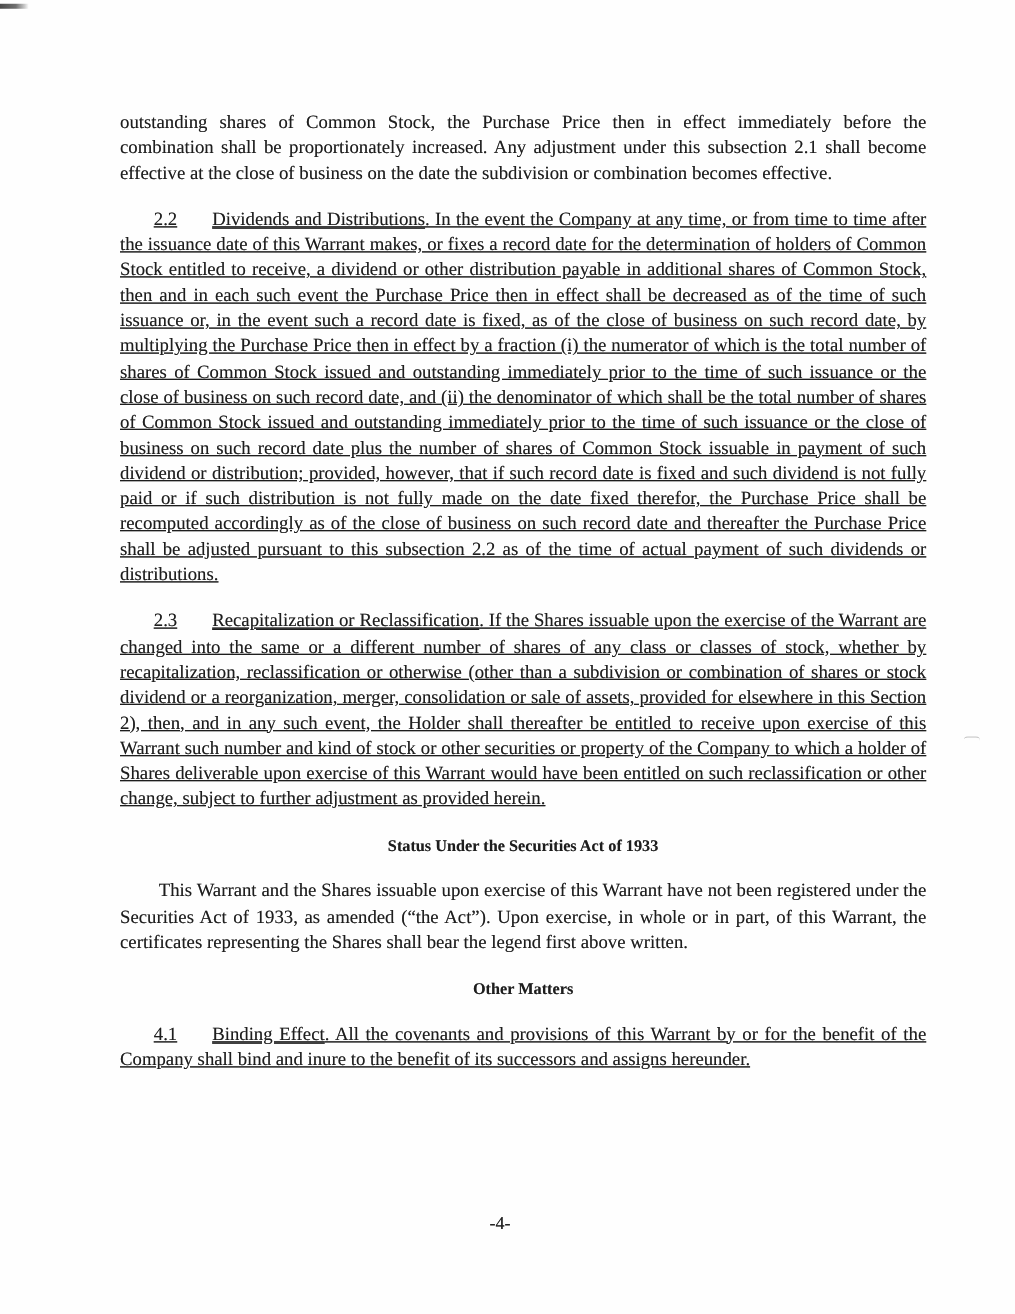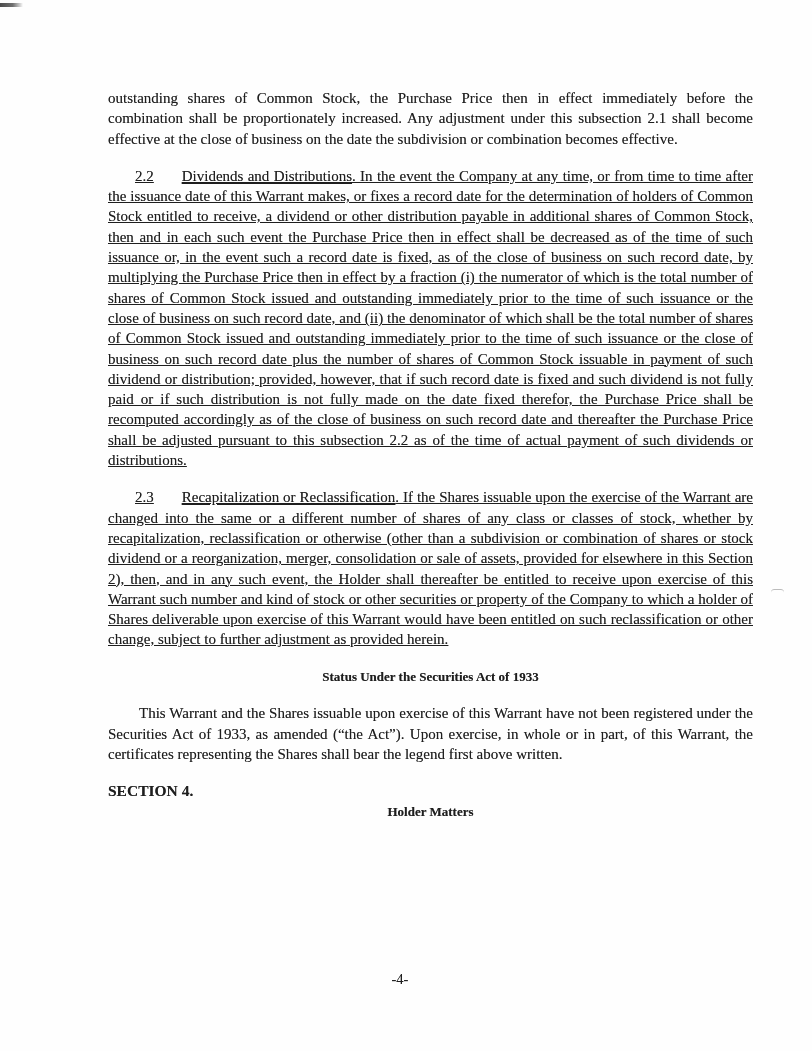--- a/index.html
+++ b/index.html
@@ -33,21 +33,21 @@
     left: 771px;
     top: 589px;
     width: 13px;
     height: 6px;
     border-top: 1.6px solid #9a9a9a;
     border-radius: 50% / 100%;
     opacity: 0.65;
   }
   .content {
     position: absolute;
-    left: 108px;
+    left: 96px;
     top: 88px;
     width: 645px;
   }
   p.body {
     font-size: 15px;
     line-height: 20.3px;
     text-align: justify;
     margin: 0 0 17px 0;
   }
   p.numbered {
@@ -101,24 +101,24 @@
 
     <p class="body numbered"><span class="num">2.2</span><span class="tab"></span><span class="underlined">Dividends and Distributions</span><span>.  In the event the Company at any time, or from time to time after the issuance date of this Warrant makes, or fixes a record date for the determination of holders of Common Stock entitled to receive, a dividend or other distribution payable in additional shares of Common Stock, then and in each such event the Purchase Price then in effect shall be decreased as of the time of such issuance or, in the event such a record date is fixed, as of the close of business on such record date, by multiplying the Purchase Price then in effect by a fraction (i) the numerator of which is the total number of shares of Common Stock issued and outstanding immediately prior to the time of such issuance or the close of business on such record date, and (ii) the denominator of which shall be the total number of shares of Common Stock issued and outstanding immediately prior to the time of such issuance or the close of business on such record date plus the number of shares of Common Stock issuable in payment of such dividend or distribution; provided, however, that if such record date is fixed and such dividend is not fully paid or if such distribution is not fully made on the date fixed therefor, the Purchase Price shall be recomputed accordingly as of the close of business on such record date and thereafter the Purchase Price shall be adjusted pursuant to this subsection 2.2 as of the time of actual payment of such dividends or distributions.</span></p>
 
     <p class="body numbered"><span class="num">2.3</span><span class="tab"></span><span class="underlined">Recapitalization or Reclassification</span><span>.  If the Shares issuable upon the exercise of the Warrant are changed into the same or a different number of shares of any class or classes of stock, whether by recapitalization, reclassification or otherwise (other than a subdivision or combination of shares or stock dividend or a reorganization, merger, consolidation or sale of assets, provided for elsewhere in this Section 2), then, and in any such event, the Holder shall thereafter be entitled to receive upon exercise of this Warrant such number and kind of stock or other securities or property of the Company to which a holder of Shares deliverable upon exercise of this Warrant would have been entitled on such reclassification or other change, subject to further adjustment as provided herein.</span></p>
 
 
     <h3 class="section-title">Status Under the Securities Act of 1933</h3>
 
     <p class="body indented">This Warrant and the Shares issuable upon exercise of this Warrant have not been registered under the Securities Act of 1933, as amended (“the Act”).  Upon exercise, in whole or in part, of this Warrant, the certificates representing the Shares shall bear the legend first above written.</p>
 
-    <h2 class="section-label">SECTION 4.</h2>
 
-    <h3 class="section-title">Holder Matters</h3>
+    <h3 class="section-title">Other Matters</h3>
 
+    <p class="body numbered"><span class="num">4.1</span><span class="tab"></span><span class="underlined">Binding Effect</span><span>.  All the covenants and provisions of this Warrant by or for the benefit of the Company shall bind and inure to the benefit of its successors and assigns hereunder.</span></p>
 
   </div>
 
   <div class="footer">-4-</div>
 
   <div class="scan-tilde"></div>
 
 </div>
 
 </body></html>

